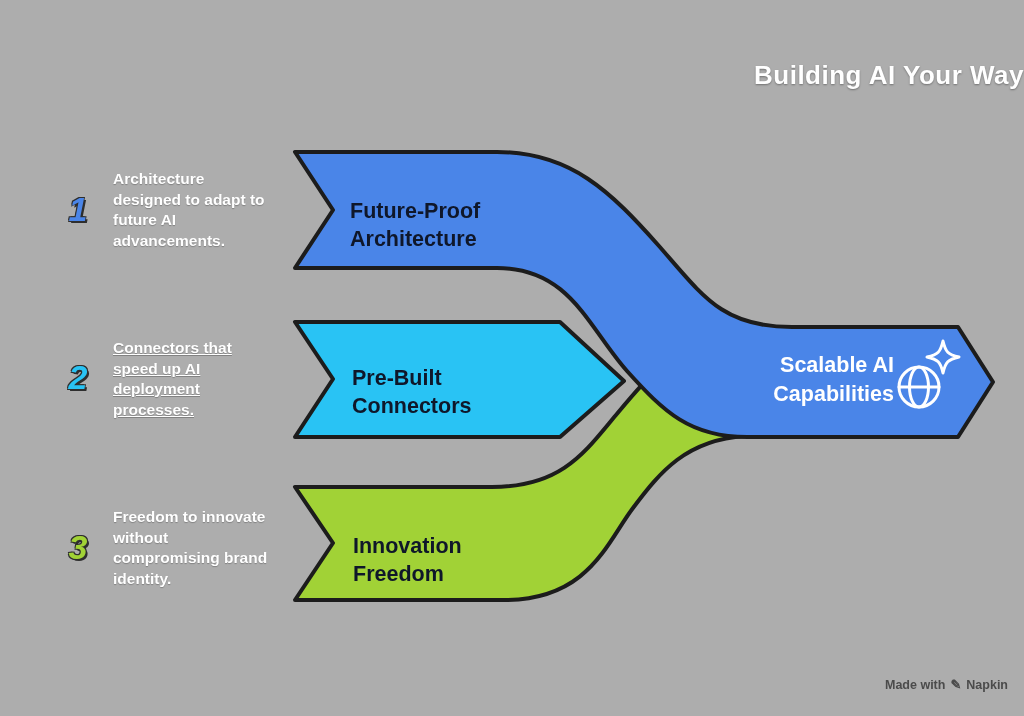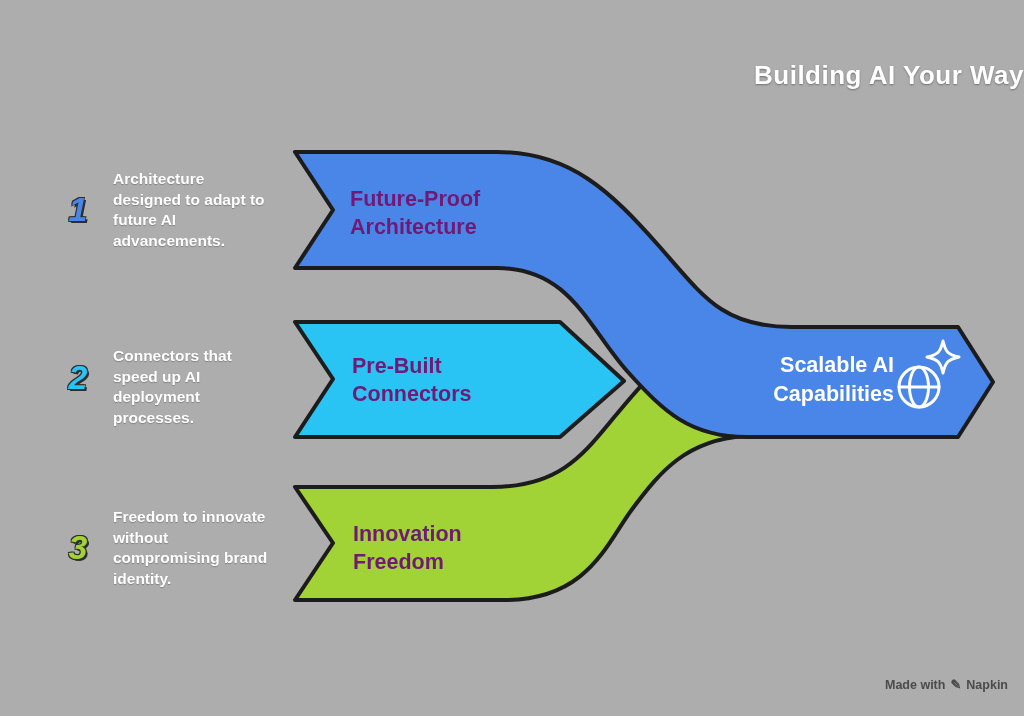--- a/index.html
+++ b/index.html
@@ -45,30 +45,31 @@
     left: 113px;
     width: 185px;
     font-size: 15.5px;
     font-weight: bold;
     line-height: 20.5px;
     color: #FFFFFF;
     white-space: pre-line;
     text-shadow: 0 1px 1px rgba(0,0,0,0.25);
   }
   .desc-1 { top: 169px; }
-  .desc-2 { top: 346px; }
+  .desc-2 { top: 338px; text-decoration: underline; }
   .desc-3 { top: 507px; }
 
   .arrow-label {
     position: absolute;
     font-size: 21.5px;
     font-weight: bold;
     line-height: 28px;
-    color: #701a75;
+    color: #0f172a;
     white-space: pre-line;
+    margin-top: 12px;
   }
   .label-1 { left: 350px; top: 185px; }
   .label-2 { left: 352px; top: 352px; }
   .label-3 { left: 353px; top: 520px; }
 
   .result-label {
     position: absolute;
     left: 748px; top: 351px;
     width: 146px;
     text-align: right;

